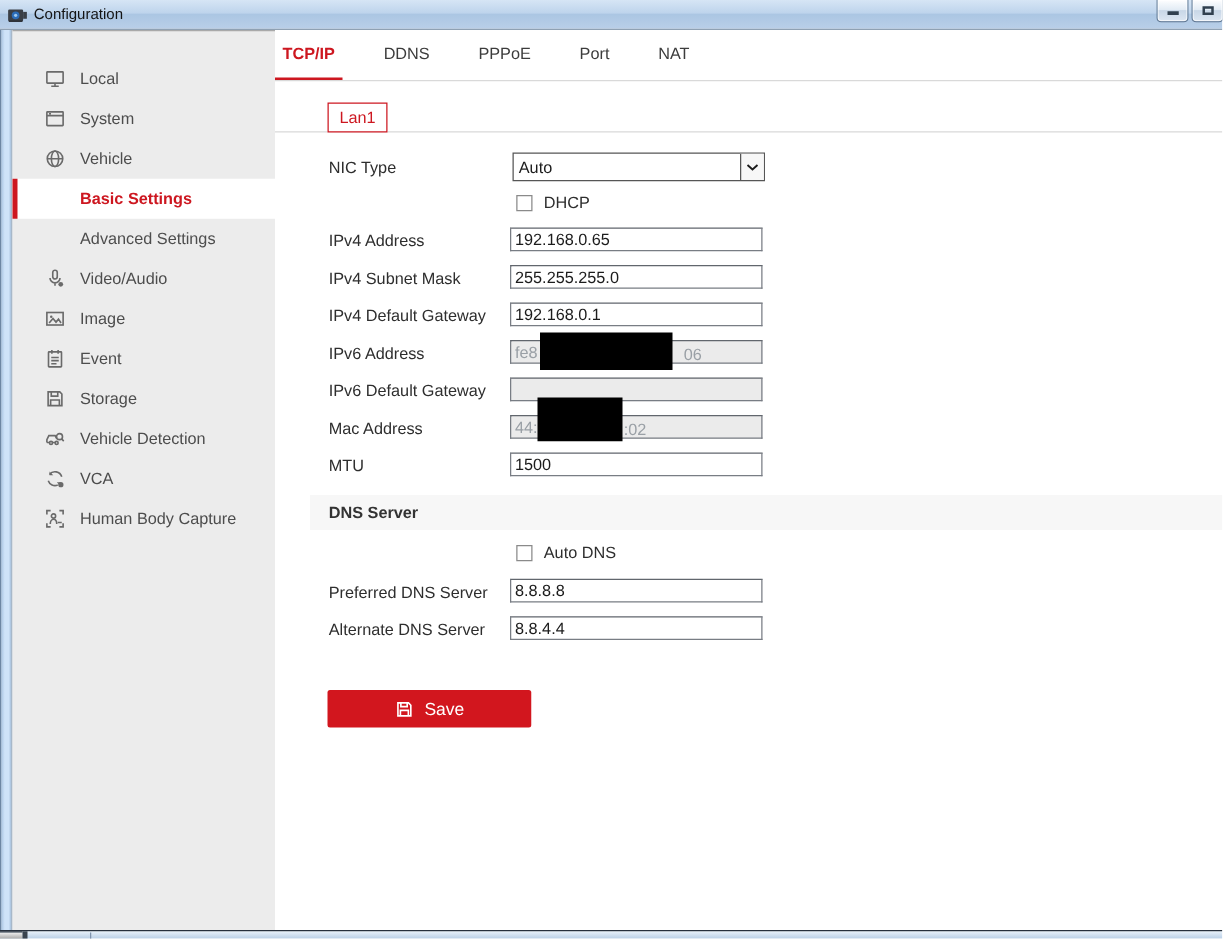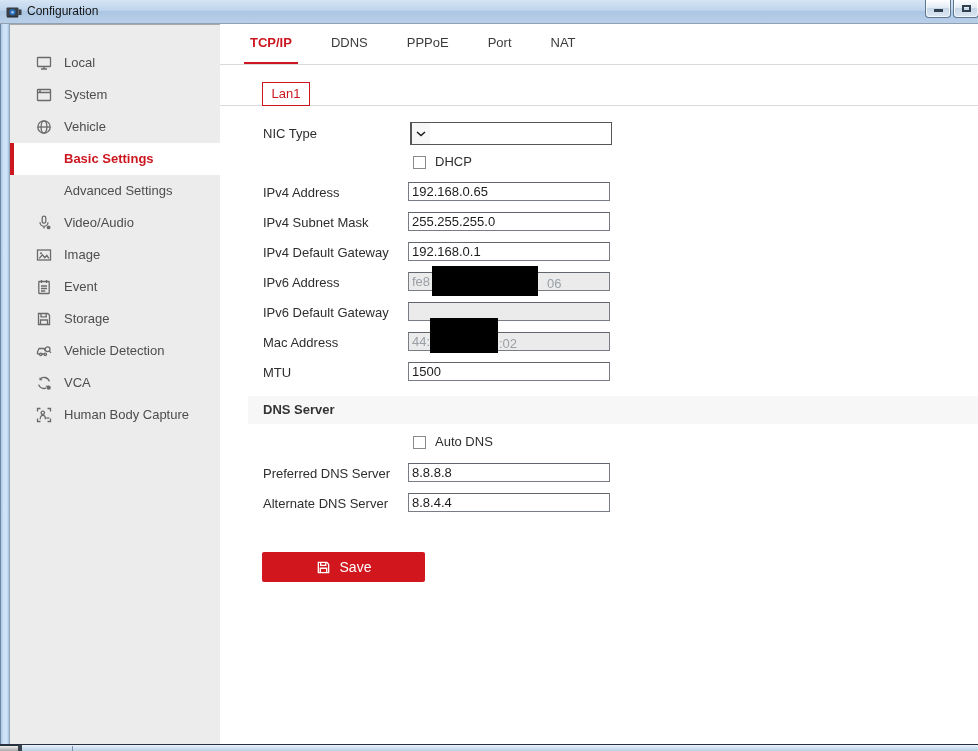--- a/index.html
+++ b/index.html
@@ -34,21 +34,21 @@
   .side-item.selected .s-label{color:var(--red);font-weight:bold;}
   .s-icon svg{width:16px;height:16px;display:block;}
   .s-icon svg *{stroke:#6a6a6a;stroke-width:1.3;fill:none;}
   .s-icon svg .fill{fill:#6a6a6a;stroke:none;}
 
   
   :root{--red:#cd1720;}
   .content{position:absolute;left:220px;top:24px;width:758px;height:720px;background:#fff;}
 
   .tabbar{position:absolute;left:0;top:0;width:758px;height:41px;border-bottom:1px solid #d9d9d9;
-    display:flex;align-items:flex-end;padding-left:24px;}
+    display:flex;align-items:flex-end;padding-left:0;}
   .tab{height:40px;line-height:38px;padding:0 6px;margin-right:27px;font-size:13px;color:#3c3c3c;cursor:pointer;border-bottom:2px solid transparent;}
   .tab.active{color:var(--red);font-weight:bold;border-bottom:2px solid var(--red);}
 
   .lanrow{position:absolute;left:0;top:41px;width:758px;height:41px;border-bottom:1px solid #d9d9d9;}
   .lan-btn{position:absolute;left:42px;top:17px;width:48px;height:24px;border:1px solid var(--red);
     color:var(--red);font-size:13px;text-align:center;line-height:22px;background:#fff;cursor:pointer;}
 
   .flabel{position:absolute;left:43px;height:20px;line-height:20px;font-size:13px;color:#2e2e2e;white-space:nowrap;}
   .tinput{position:absolute;left:188px;width:202px;height:19px;border:1px solid #787d84;border-top-color:#61666d;
     font-size:13px;color:#1c1c1c;padding:0 3px;background:#fff;outline:none;}
@@ -234,20 +234,21 @@
       <div class="tab">Port</div>
       <div class="tab">NAT</div>
     </div>
 
     <div class="lanrow">
       <div class="lan-btn">Lan1</div>
     </div>
 
     <div class="flabel" style="top:100px;">NIC Type</div>
     <div class="combo" style="top:98px;">
+      <div class="c-text">Auto</div>
       <div class="c-arrow">
         <svg viewBox="0 0 10 6" width="10" height="6">
             <path d="M1 1l4 3.6L9 1" stroke="#1c1c1c" stroke-width="1.5" fill="none"></path>
           </svg>
       </div>
     </div>
 
     <div class="chk" style="left:193px;top:132px;"></div>
     <div class="chk-label" style="left:215px;top:130px;">DHCP</div>
 

